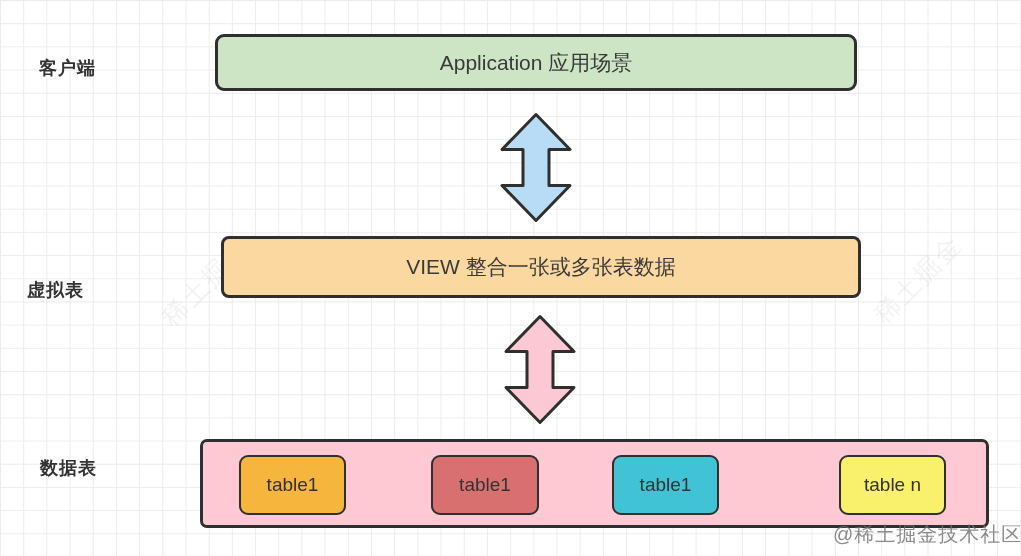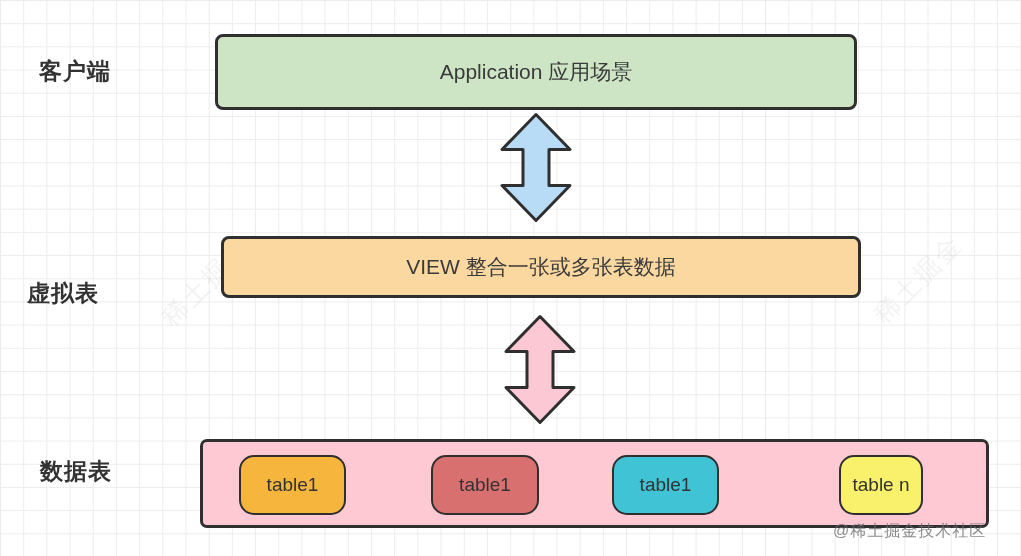--- a/index.html
+++ b/index.html
@@ -9,66 +9,66 @@
     overflow:hidden;
     font-family:"Liberation Sans","DejaVu Sans",sans-serif;
     background-color:#ffffff;
     background-image:
       linear-gradient(to right, #ececec 1px, transparent 1px),
       linear-gradient(to bottom, #ececec 1px, transparent 1px);
     background-size:23.2px 23.2px;
   }
   .layer-label{
     position:absolute;
-    font-size:23px;
+    font-size:18px;
     font-weight:bold;
     color:#333333;
     letter-spacing:1px;
     white-space:nowrap;
     font-family:Liberation Mono, monospace;
   }
   .big-box{
     position:absolute;
     border:3px solid #2f2f2f;
     border-radius:8px;
     display:flex;align-items:center;justify-content:center;
     font-size:21px;color:#3a3a3a;
     box-sizing:border-box;
     white-space:nowrap;
   }
-  .box-application{left:215px;top:34px;width:642px;height:76px;}
+  .box-application{left:215px;top:34px;width:642px;height:57px;border-radius:9px;}
   .box-view{left:221px;top:236px;width:640px;height:62px;}
   .arrow-svg{position:absolute;display:block;}
   .arrow-blue{left:499px;top:112px;}
   .arrow-pink{left:503px;top:314px;}
   .tables-container{
     position:absolute;
     left:200px;top:439px;width:789px;height:89px;
     border:3px solid #2f2f2f;
     border-radius:7px;
     box-sizing:border-box;
   }
   .table-box{
     position:absolute;
     top:13px;height:60px;
     border:2.5px solid #2f2f2f;
-    border-radius:15px;
+    border-radius:9px;
     display:flex;align-items:center;justify-content:center;
     font-size:19px;color:#333333;
     box-sizing:border-box;
     white-space:nowrap;
   }
   .table-1{left:36px;width:107px;}
   .table-2{left:228px;width:108px;}
   .table-3{left:409px;width:107px;}
-  .table-4{left:636px;width:84px;text-align:right;}
+  .table-4{left:636px;width:107px;text-align:right;}
   .wm-corner{
     position:absolute;
     left:833px;top:521px;
-    font-size:16px;
+    font-size:20px;
     color:rgba(110,110,110,0.8);
     letter-spacing:1px;
     white-space:nowrap;
     z-index:5;
   }
   .wm-diagonal{
     position:absolute;
     font-size:26px;
     color:#555;
     opacity:0.07;

